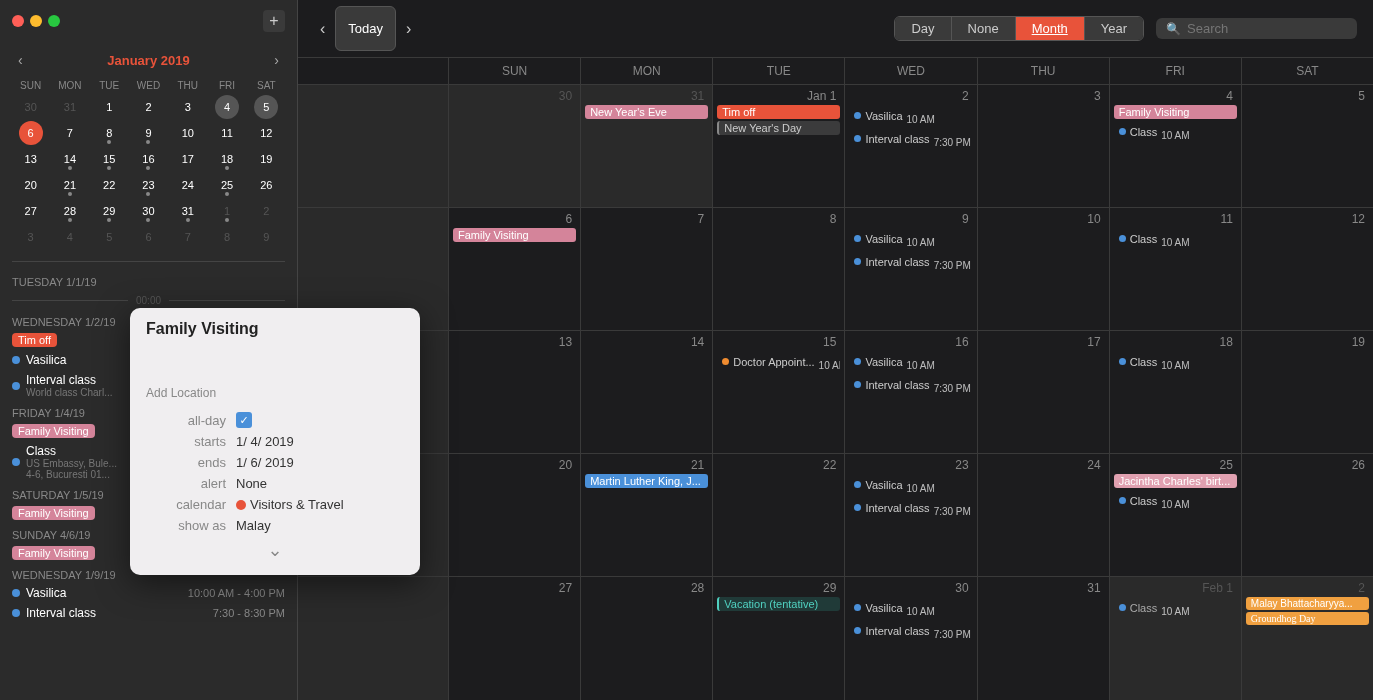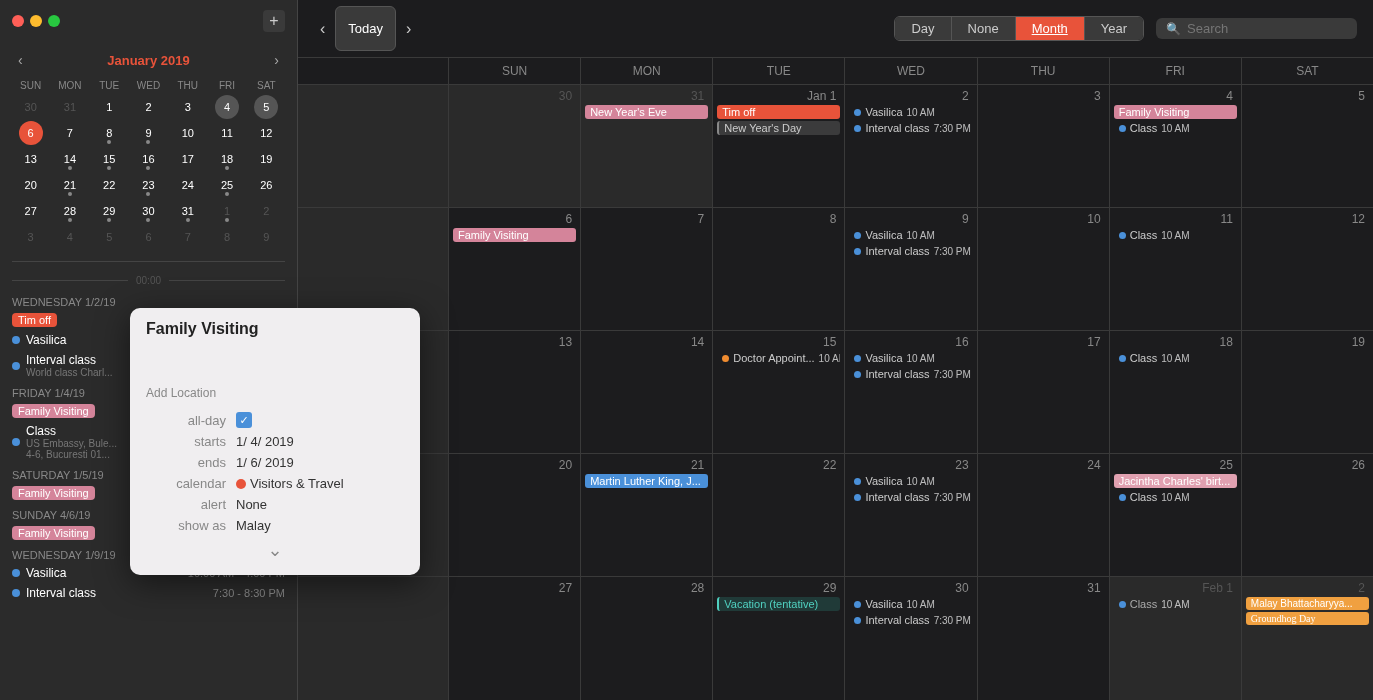--- a/index.html
+++ b/index.html
@@ -65,21 +65,21 @@
     .cal-day { border-left: 1px solid #3a3a3a; padding: 4px; position: relative; overflow: hidden; }
     .cal-day:first-child { border-left: none; }
     .day-num { font-size: 12px; color: #888; margin-bottom: 2px; text-align: right; padding-right: 4px; }
     .day-num.other { color: #555; }
 
     .event-pill { font-size: 11px; padding: 1px 5px; border-radius: 3px; margin-bottom: 2px; white-space: nowrap; overflow: hidden; text-overflow: ellipsis; display: flex; align-items: center; gap: 3px; }
     .event-pill.blue-bg { background: #4a90d9; color: #fff; }
     .event-pill.pink-bg { background: #e0a0b0; color: #fff; }
     .event-pill.red-bg { background: #e8533a; color: #fff; }
     .event-pill.orange-bg { background: #f0a040; color: #fff; }
-    .event-time { color: rgba(255,255,255,0.7); font-size: 10px; }
+    .event-time { color: rgba(255,255,255,0.7); font-size: 10px; margin-top: 8px; }
     .event-dot { width: 7px; height: 7px; border-radius: 50%; flex-shrink: 0; }
     .event-dot.blue { background: #4a90d9; }
     .event-dot.orange { background: #f08c30; }
     .popup { position: absolute; top: 308px; left: 130px; width: 290px; background: #f0eef0; border-radius: 10px; box-shadow: 0 8px 32px rgba(0,0,0,0.5); color: #222; padding: 0; z-index: 200; overflow: hidden; }
     .popup-header { padding: 12px 16px 6px; }
     .popup-title { font-size: 16px; font-weight: 600; color: #222; }
     .popup-subtitle { font-size: 12px; color: #888; margin-top: 48px; }
     .popup-body { padding: 6px 16px 14px; }
     .popup-row { display: flex; align-items: center; margin-bottom: 6px; font-size: 13px; }
     .popup-label { color: #888; width: 80px; text-align: right; margin-right: 10px; flex-shrink: 0; }
@@ -173,20 +173,21 @@
       <div class="mini-day other-month">6</div>
       <div class="mini-day other-month">7</div>
       <div class="mini-day other-month">8</div>
       <div class="mini-day other-month">9</div>
     </div>
   </div>
 
   <div class="divider"></div>
 
   <div class="sidebar-events">
+    <div class="sidebar-date-header">TUESDAY 1/1/19</div>
     <div style="height:20px; display:flex; align-items:center; padding:0 12px;">
       <div style="height:1px; flex:1; background:#444;"></div>
       <span style="font-size:10px; color:#555; margin: 0 8px;">00:00</span>
       <div style="height:1px; flex:1; background:#444;"></div>
     </div>
 
     <div class="sidebar-date-header">WEDNESDAY 1/2/19</div>
     <div class="sidebar-event">
       <div class="sidebar-event-pill">Tim off</div>
     </div>
@@ -484,27 +485,27 @@
     </div>
     <div class="popup-row">
       <span class="popup-label">starts</span>
       <span class="popup-value">1/  4/ 2019</span>
     </div>
     <div class="popup-row">
       <span class="popup-label">ends</span>
       <span class="popup-value">1/  6/ 2019</span>
     </div>
     <div class="popup-row">
+      <span class="popup-label">alert</span>
+      <span class="popup-value">None</span>
+    </div>
+    <div class="popup-row">
       <span class="popup-label">calendar</span>
       <span class="popup-calendar-dot"></span>
       <span class="popup-value">Visitors &amp; Travel</span>
     </div>
     <div class="popup-row">
-      <span class="popup-label">alert</span>
-      <span class="popup-value">None</span>
-    </div>
-    <div class="popup-row">
       <span class="popup-label">show as</span>
       <span class="popup-value">Malay</span>
     </div>
     <div style="text-align:center; margin-top:6px; color:#888; font-size:18px;">⌄</div>
   </div>
 </div>
 
 </body></html>

